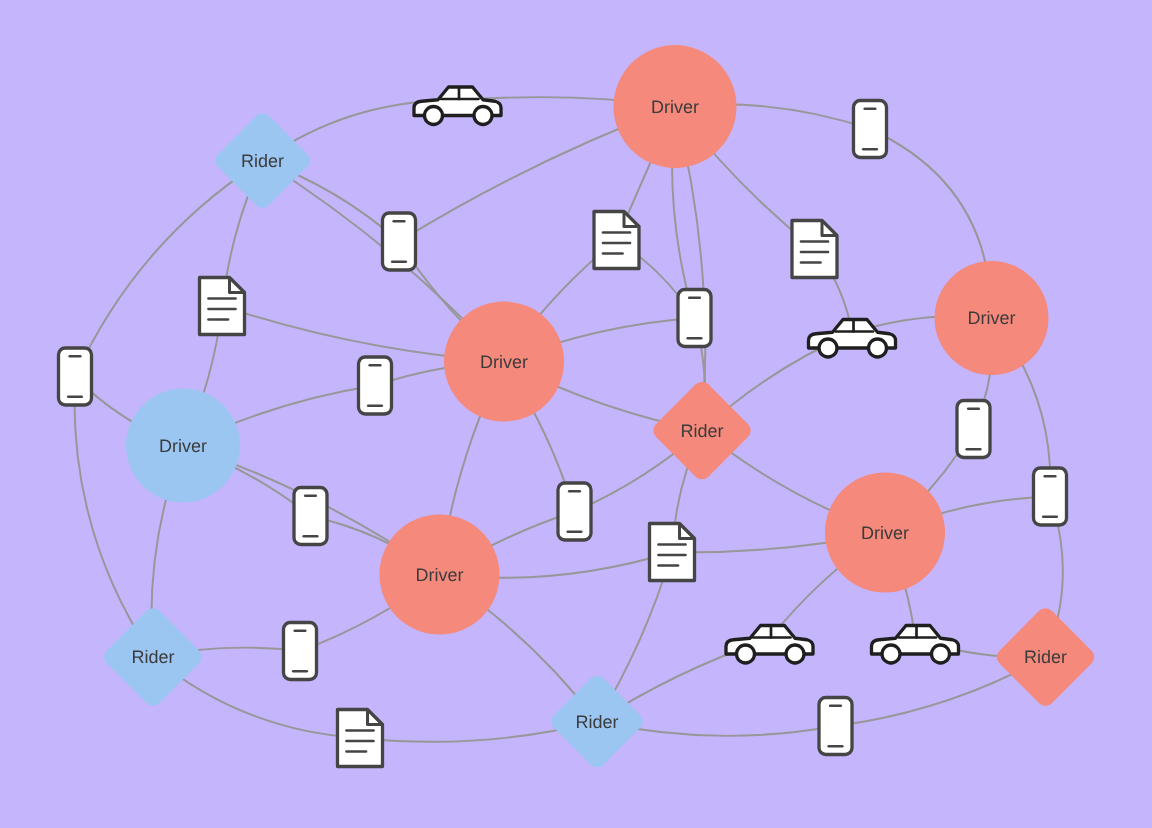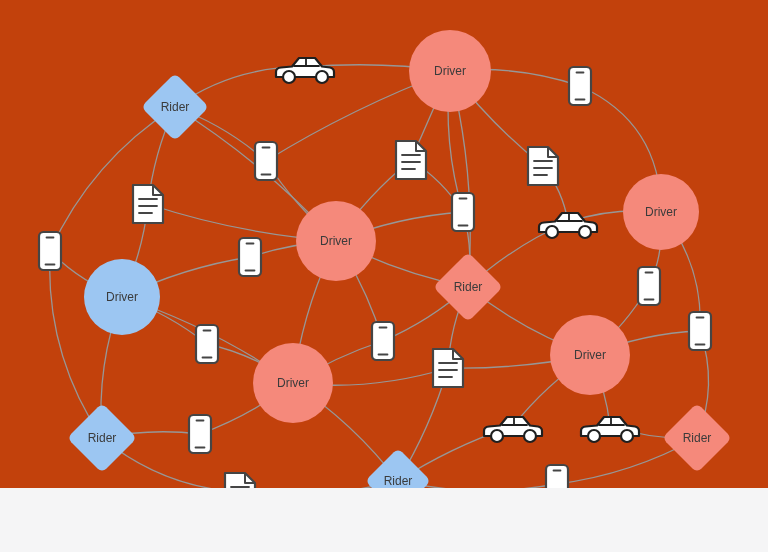--- a/index.html
+++ b/index.html
@@ -2,22 +2,22 @@
 <html><head>
 <meta charset="utf-8">
 <style>
   html,body{
     margin:0;padding:0;
     background:#f5f5f6;
     font-family:"Liberation Sans", sans-serif;
   }
   .canvas{
     position:relative;
-    width:768px;height:488px;
-    background:#c2410c;
+    width:768px;height:552px;
+    background:#c4b5fd;
     overflow:hidden;
   }
   svg{display:block;}
   .edge{
     fill:none;
     stroke:#979797;
     stroke-width:1.3px;
   }
   .node-circle{stroke:none;}
   .node-diamond{stroke:none;}

